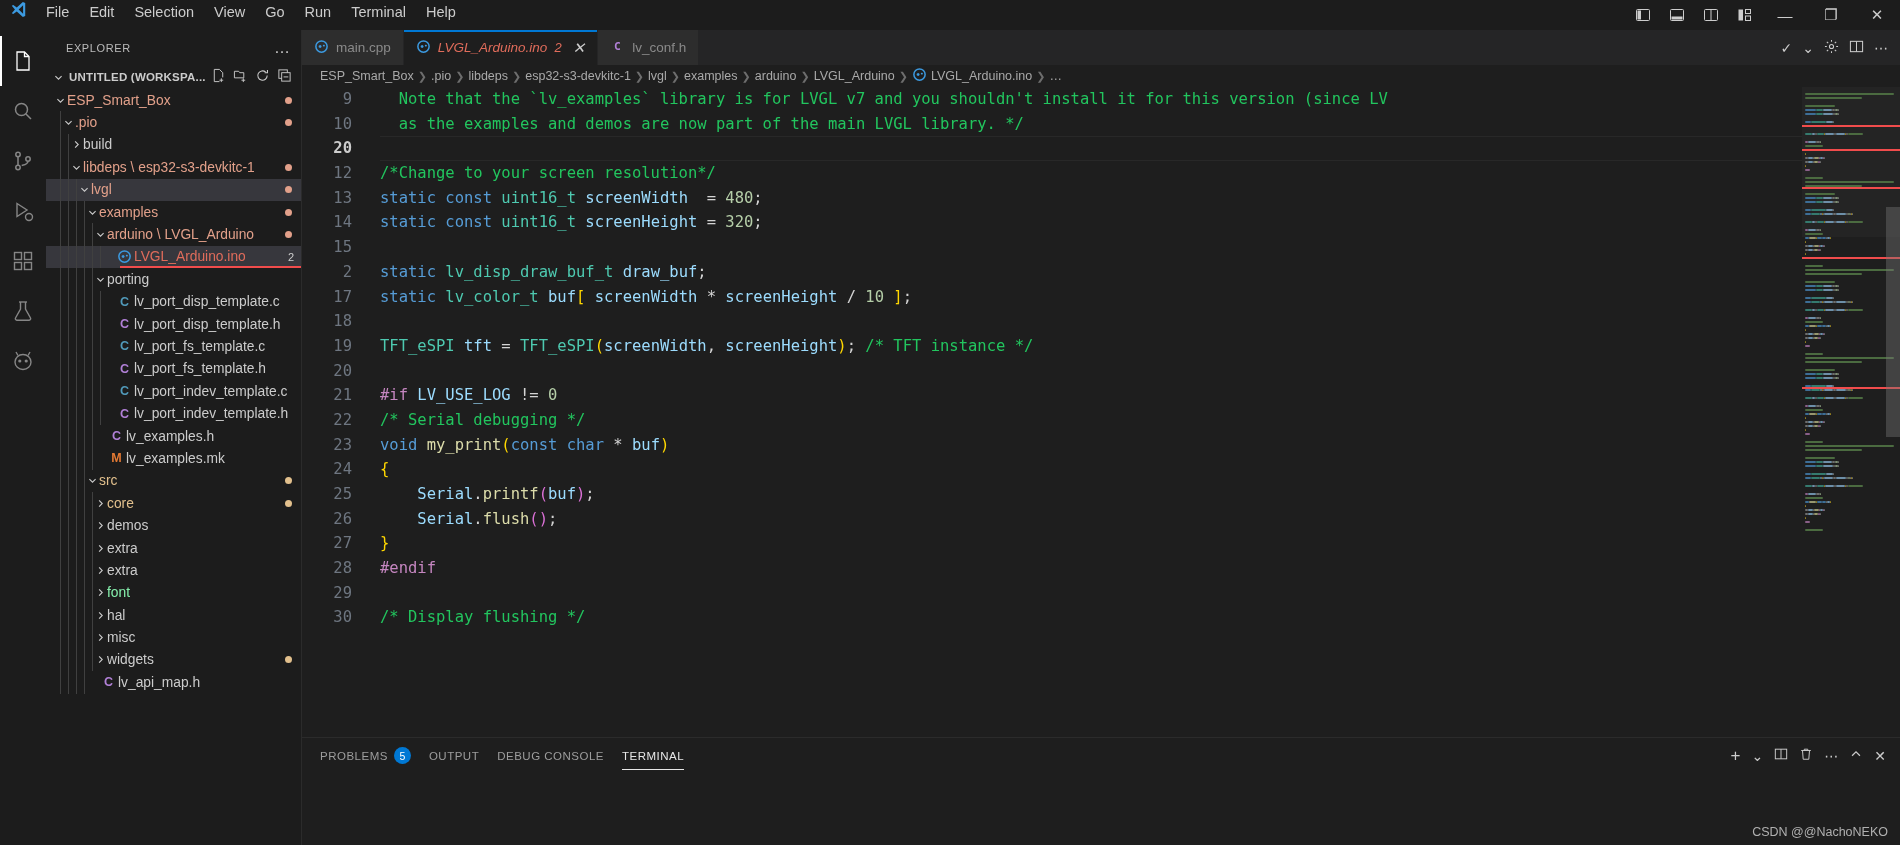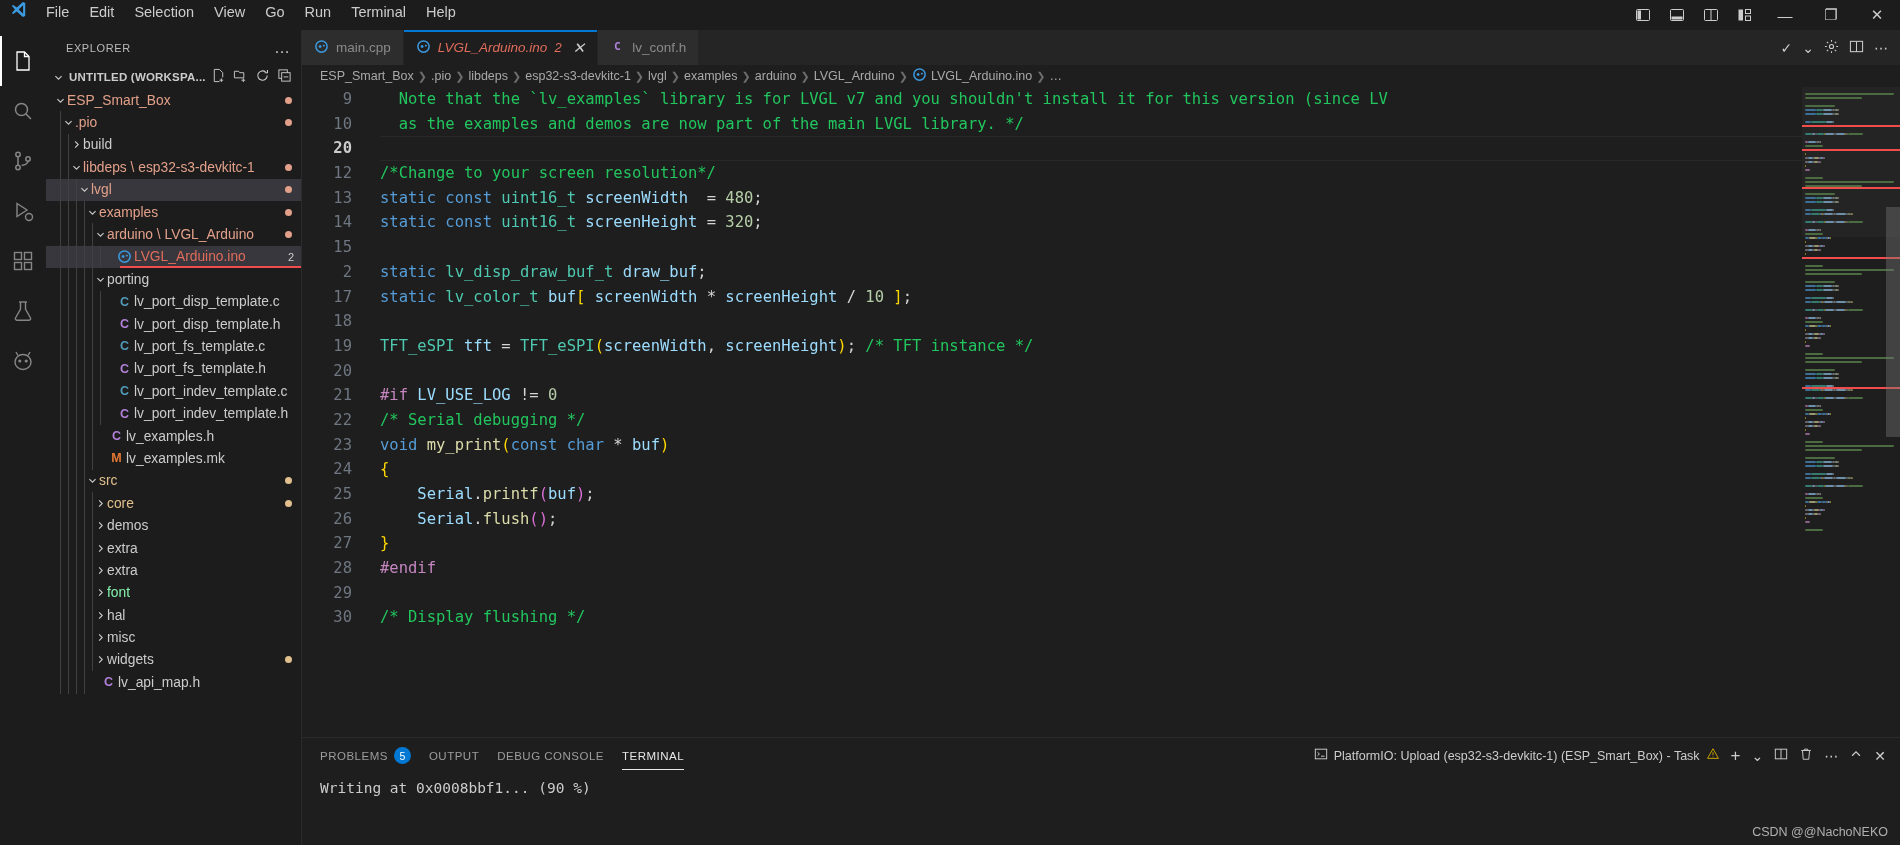--- a/index.html
+++ b/index.html
@@ -1185,35 +1185,20 @@
             <span>OUTPUT</span>
           </div>
           <div class="ptab">
             <span>DEBUG CONSOLE</span>
           </div>
           <div class="ptab active">
             <span>TERMINAL</span>
           </div>
 
           <div class="panel-right">
-            <span class="term-task">
-              <span>
-                <svg width="14" height="14" viewBox="0 0 16 16" fill="none" stroke="#cccccc" stroke-width="1.1">
-                    <rect x="1.5" y="2.5" width="13" height="11"></rect>
-                    <path d="M4 6l2.2 2L4 10M8 10.5h4"></path>
-                  </svg>
-              </span>
-              <span>PlatformIO: Upload (esp32-s3-devkitc-1) (ESP_Smart_Box) - Task</span>
-              <span style="color:#cca700;">
-                <svg width="14" height="14" viewBox="0 0 16 16" fill="none" stroke="#cca700" stroke-width="1.1">
-                    <path d="M8 2l6.2 11H1.8z"></path>
-                    <path d="M8 6v3.5M8 11v.8"></path>
-                  </svg>
-              </span>
-            </span>
             <span style="font-size:17px;">+</span>
             <span>⌄</span>
             <span>
               <svg width="14" height="14" viewBox="0 0 16 16" fill="none" stroke="#cccccc" stroke-width="1.1">
                   <rect x="1.5" y="2.5" width="13" height="11"></rect>
                   <line x1="8" y1="2.5" x2="8" y2="13.5"></line>
                 </svg>
             </span>
             <span>
               <svg width="14" height="14" viewBox="0 0 16 16" fill="none" stroke="#cccccc" stroke-width="1.1">
@@ -1222,19 +1207,18 @@
             </span>
             <span>⋯</span>
             <span>
               <svg width="14" height="14" viewBox="0 0 16 16" fill="none" stroke="#cccccc" stroke-width="1.4">
                   <path d="M3.5 10L8 5.5 12.5 10"></path>
                 </svg>
             </span>
             <span>✕</span>
           </div>
         </div>
-        <div class="term-body">Writing at 0x0008bbf1... (90 %)</div>
       </div>
 
       <div class="watermark">CSDN @@NachoNEKO</div>
     </div>
   </div>
 </div>
 
 </body></html>

